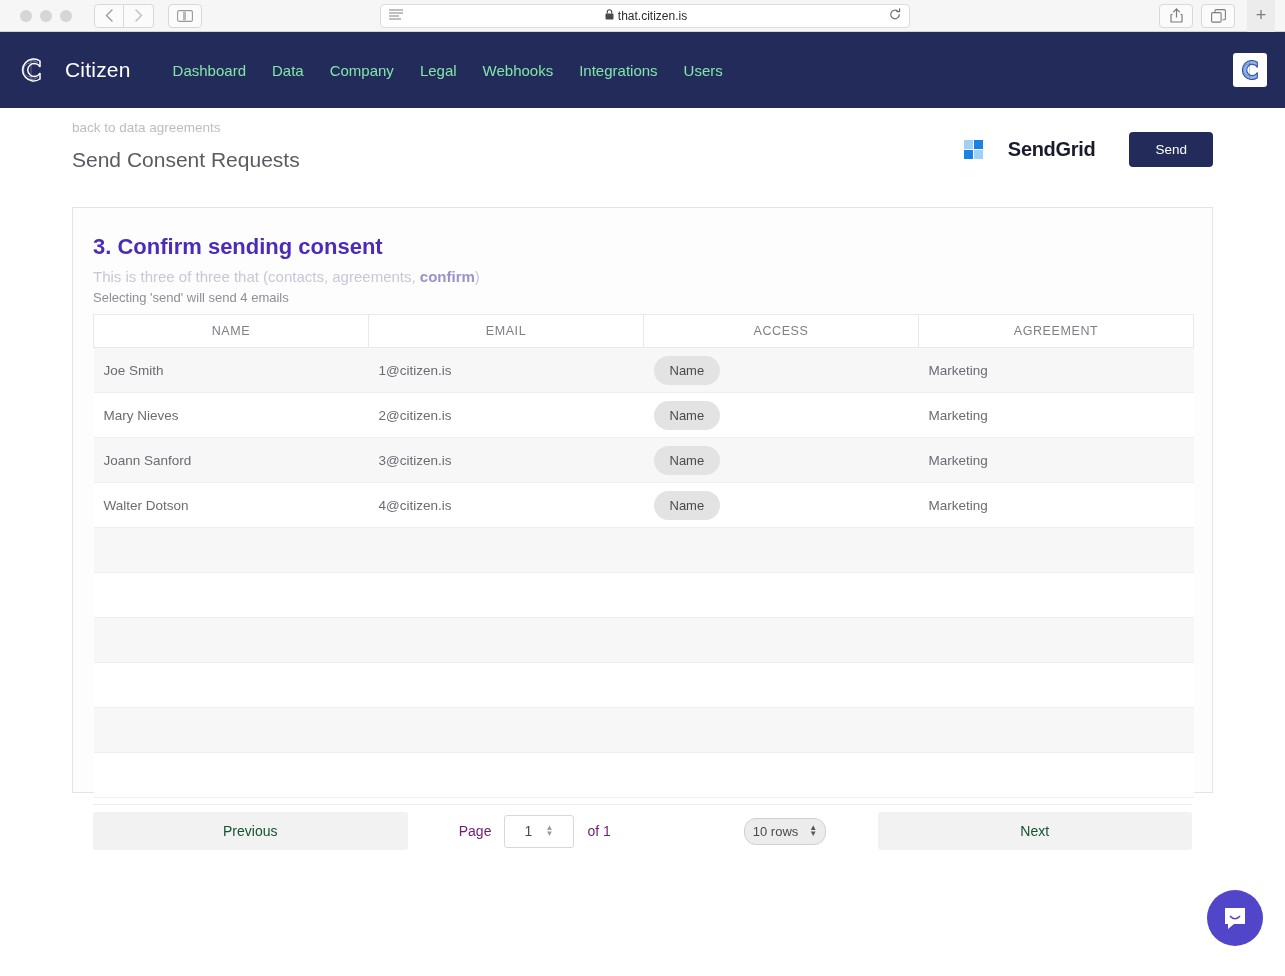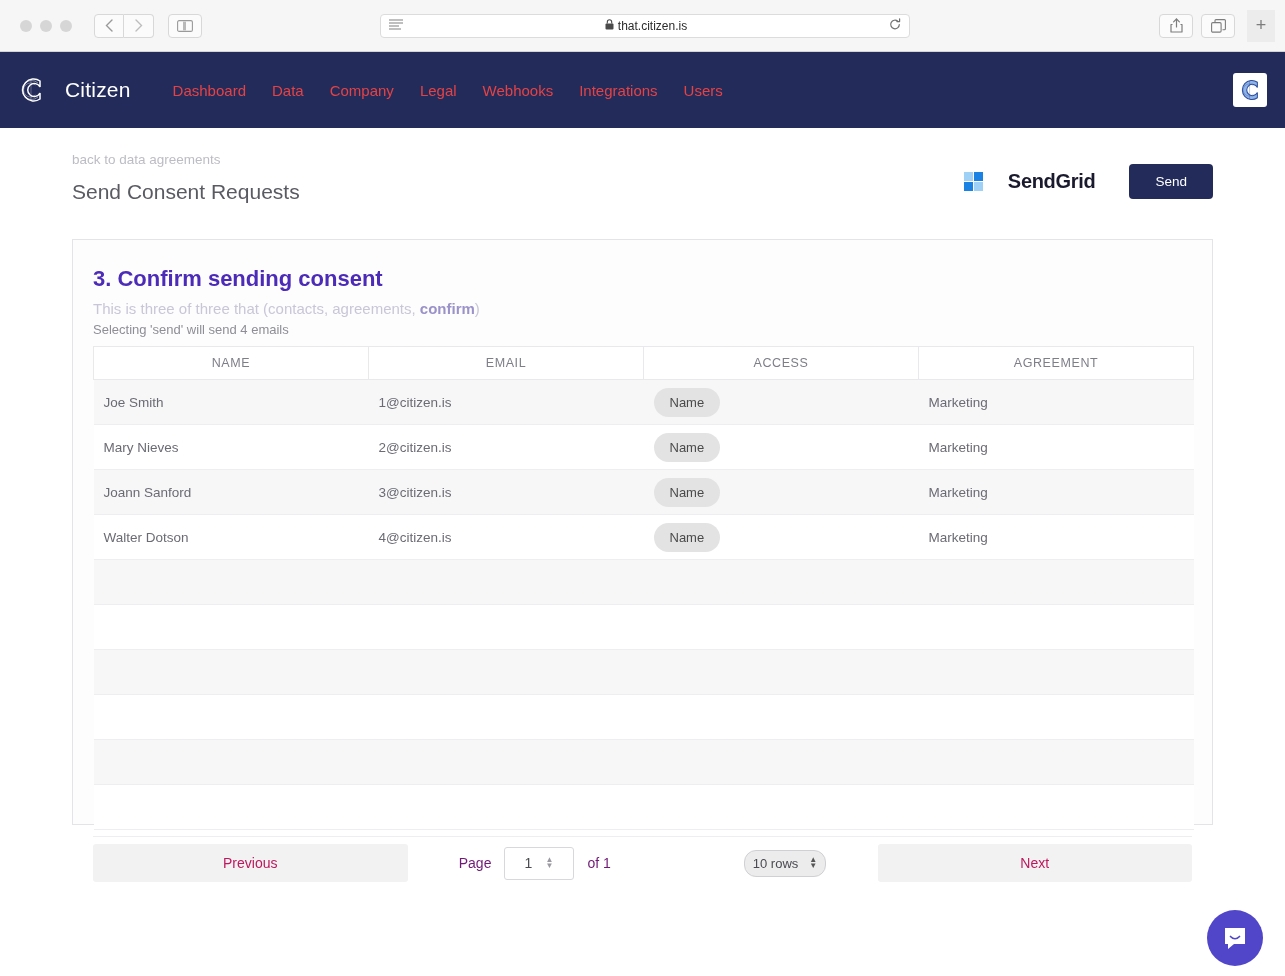--- a/index.html
+++ b/index.html
@@ -6,21 +6,21 @@
   html, body {
     width: 1285px; height: 976px;
     font-family: "Liberation Sans", sans-serif;
     background: #ffffff;
     overflow: hidden;
   }
 
   
   .browser-chrome {
     position: relative;
-    height: 52px;
+    height: 32px;
     background: #f6f6f6;
     border-bottom: 1px solid #d4d4d4;
     display: flex;
     align-items: center;
     padding: 0 10px;
   }
   .traffic-lights { display: flex; gap: 8px; margin-left: 10px; }
   .tl { width: 12px; height: 12px; border-radius: 50%; background: #d6d6d6; }
 
   .nav-btn-group { display: flex; margin-left: 22px; }
@@ -103,40 +103,40 @@
     font-size: 21px;
     letter-spacing: 0.2px;
   }
   .nav-links {
     display: flex;
     align-items: center;
     gap: 26px;
     margin-left: 42px;
   }
   .nav-link {
-    color: #ef4444;
+    color: #86efac;
     font-size: 15px;
     text-decoration: none;
     opacity: 0.95;
   }
   .avatar-box {
     position: absolute;
     right: 18px;
     width: 34px; height: 34px;
     background: #ffffff;
     border-radius: 3px;
     display: flex; align-items: center; justify-content: center;
   }
 
   
   .page {
     background: #ffffff;
     height: calc(976px - 40px - 76px);
     position: relative;
-    padding: 22px 72px 0 72px;
+    padding: 10px 72px 0 72px;
   }
   .back-link {
     color: #bcbcc4;
     font-size: 13.5px;
     text-decoration: none;
     display: inline-block;
   }
   .page-header-row {
     display: flex;
     align-items: flex-start;
@@ -234,21 +234,21 @@
   .pager {
     display: flex;
     align-items: center;
     margin-top: 6px;
     border-top: 1px solid #eeeef0;
     padding-top: 7px;
   }
   .pager-btn {
     flex: 1 1 0;
     background: #f2f2f3;
-    color: #be185d;
+    color: #14532d;
     border: none;
     height: 38px;
     font-size: 14px;
     font-family: inherit;
     border-radius: 3px;
     cursor: default;
   }
   .pager-mid {
     flex: 0 0 470px;
     display: flex;

